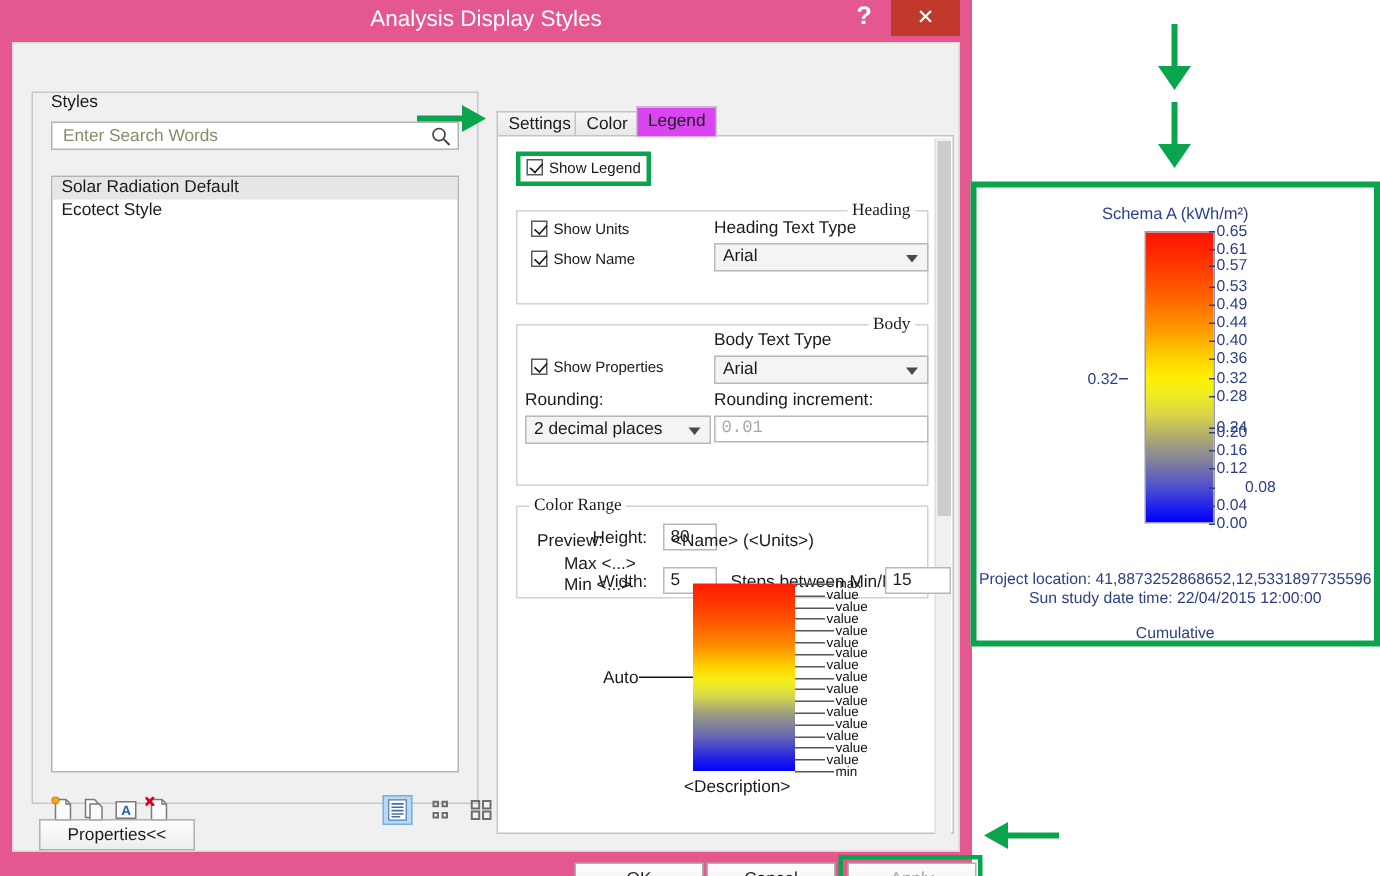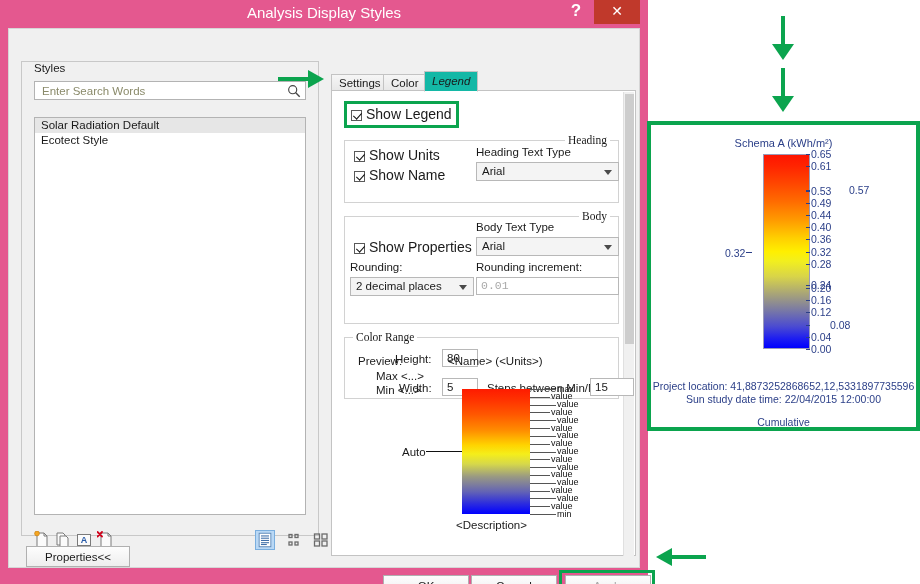--- a/index.html
+++ b/index.html
@@ -172,24 +172,23 @@
     border: 1px solid #c3c3c3;
     border-bottom: none;
     font-size: 11.5px;
     color: #1a1a1a;
     cursor: pointer;
   }
   .tab.active {
     top: 0;
     height: 21px;
     line-height: 19px;
-    background: #14b8a6;
+    background: #d946ef;
     border-bottom: 1px solid #ffffff;
     z-index: 3;
-    font-style: italic;
   }
   #tabpanel {
     position: absolute;
     left: 322px; top: 61px;
     width: 305px; height: 466px;
     background: #ffffff;
     border: 1px solid #c3c3c3;
   }
   #tabpanel-scroll {
     position: absolute;
@@ -198,21 +197,21 @@
     background: #f0f0f0;
     border-left: 1px solid #e0e0e0;
   }
   #tabpanel-thumb {
     position: absolute;
     left: 1px; top: 2px;
     width: 9px; height: 250px;
     background: #cdcdcd;
   }
 
-  .chk-row { position: absolute; font-size: 14px; color: #1a1a1a; }
+  .chk-row { position: absolute; font-size: 10px; color: #1a1a1a; }
   .chkbox {
     display: inline-block;
     width: 11px; height: 11px;
     background: #ffffff;
     border: 1px solid #5a5a5a;
     vertical-align: -2px;
     position: relative;
     margin-right: 4px;
   }
   .chkbox.checked::after {
@@ -593,21 +592,21 @@
   </div>
 </div>
 
 <div id="legend-panel">
   <div id="legend-title">Schema A (kWh/m²)</div>
   <div id="legend-bar"></div>
   <div id="lg-left-label" style="top: 121.5px;">0.32</div>
   <div id="lg-ticks">
       <div class="lg-tick" style="top: 24px;">0.65</div>
       <div class="lg-tick" style="top: 36.1875px;">0.61</div>
-      <div class="lg-tick" style="top: 60px; padding-left: 38px;">0.57</div>
+      <div class="lg-tick" style="top: 47px;">0.57</div>
       <div class="lg-tick" style="top: 60.5625px;">0.53</div>
       <div class="lg-tick" style="top: 72.75px;">0.49</div>
       <div class="lg-tick" style="top: 84.9375px;">0.44</div>
       <div class="lg-tick" style="top: 97.125px;">0.40</div>
       <div class="lg-tick" style="top: 109.312px;">0.36</div>
       <div class="lg-tick" style="top: 121.5px;">0.32</div>
       <div class="lg-tick" style="top: 133.688px;">0.28</div>
       <div class="lg-tick" style="top: 155px;">0.24</div>
       <div class="lg-tick" style="top: 158.062px;">0.20</div>
       <div class="lg-tick" style="top: 170.25px;">0.16</div>

